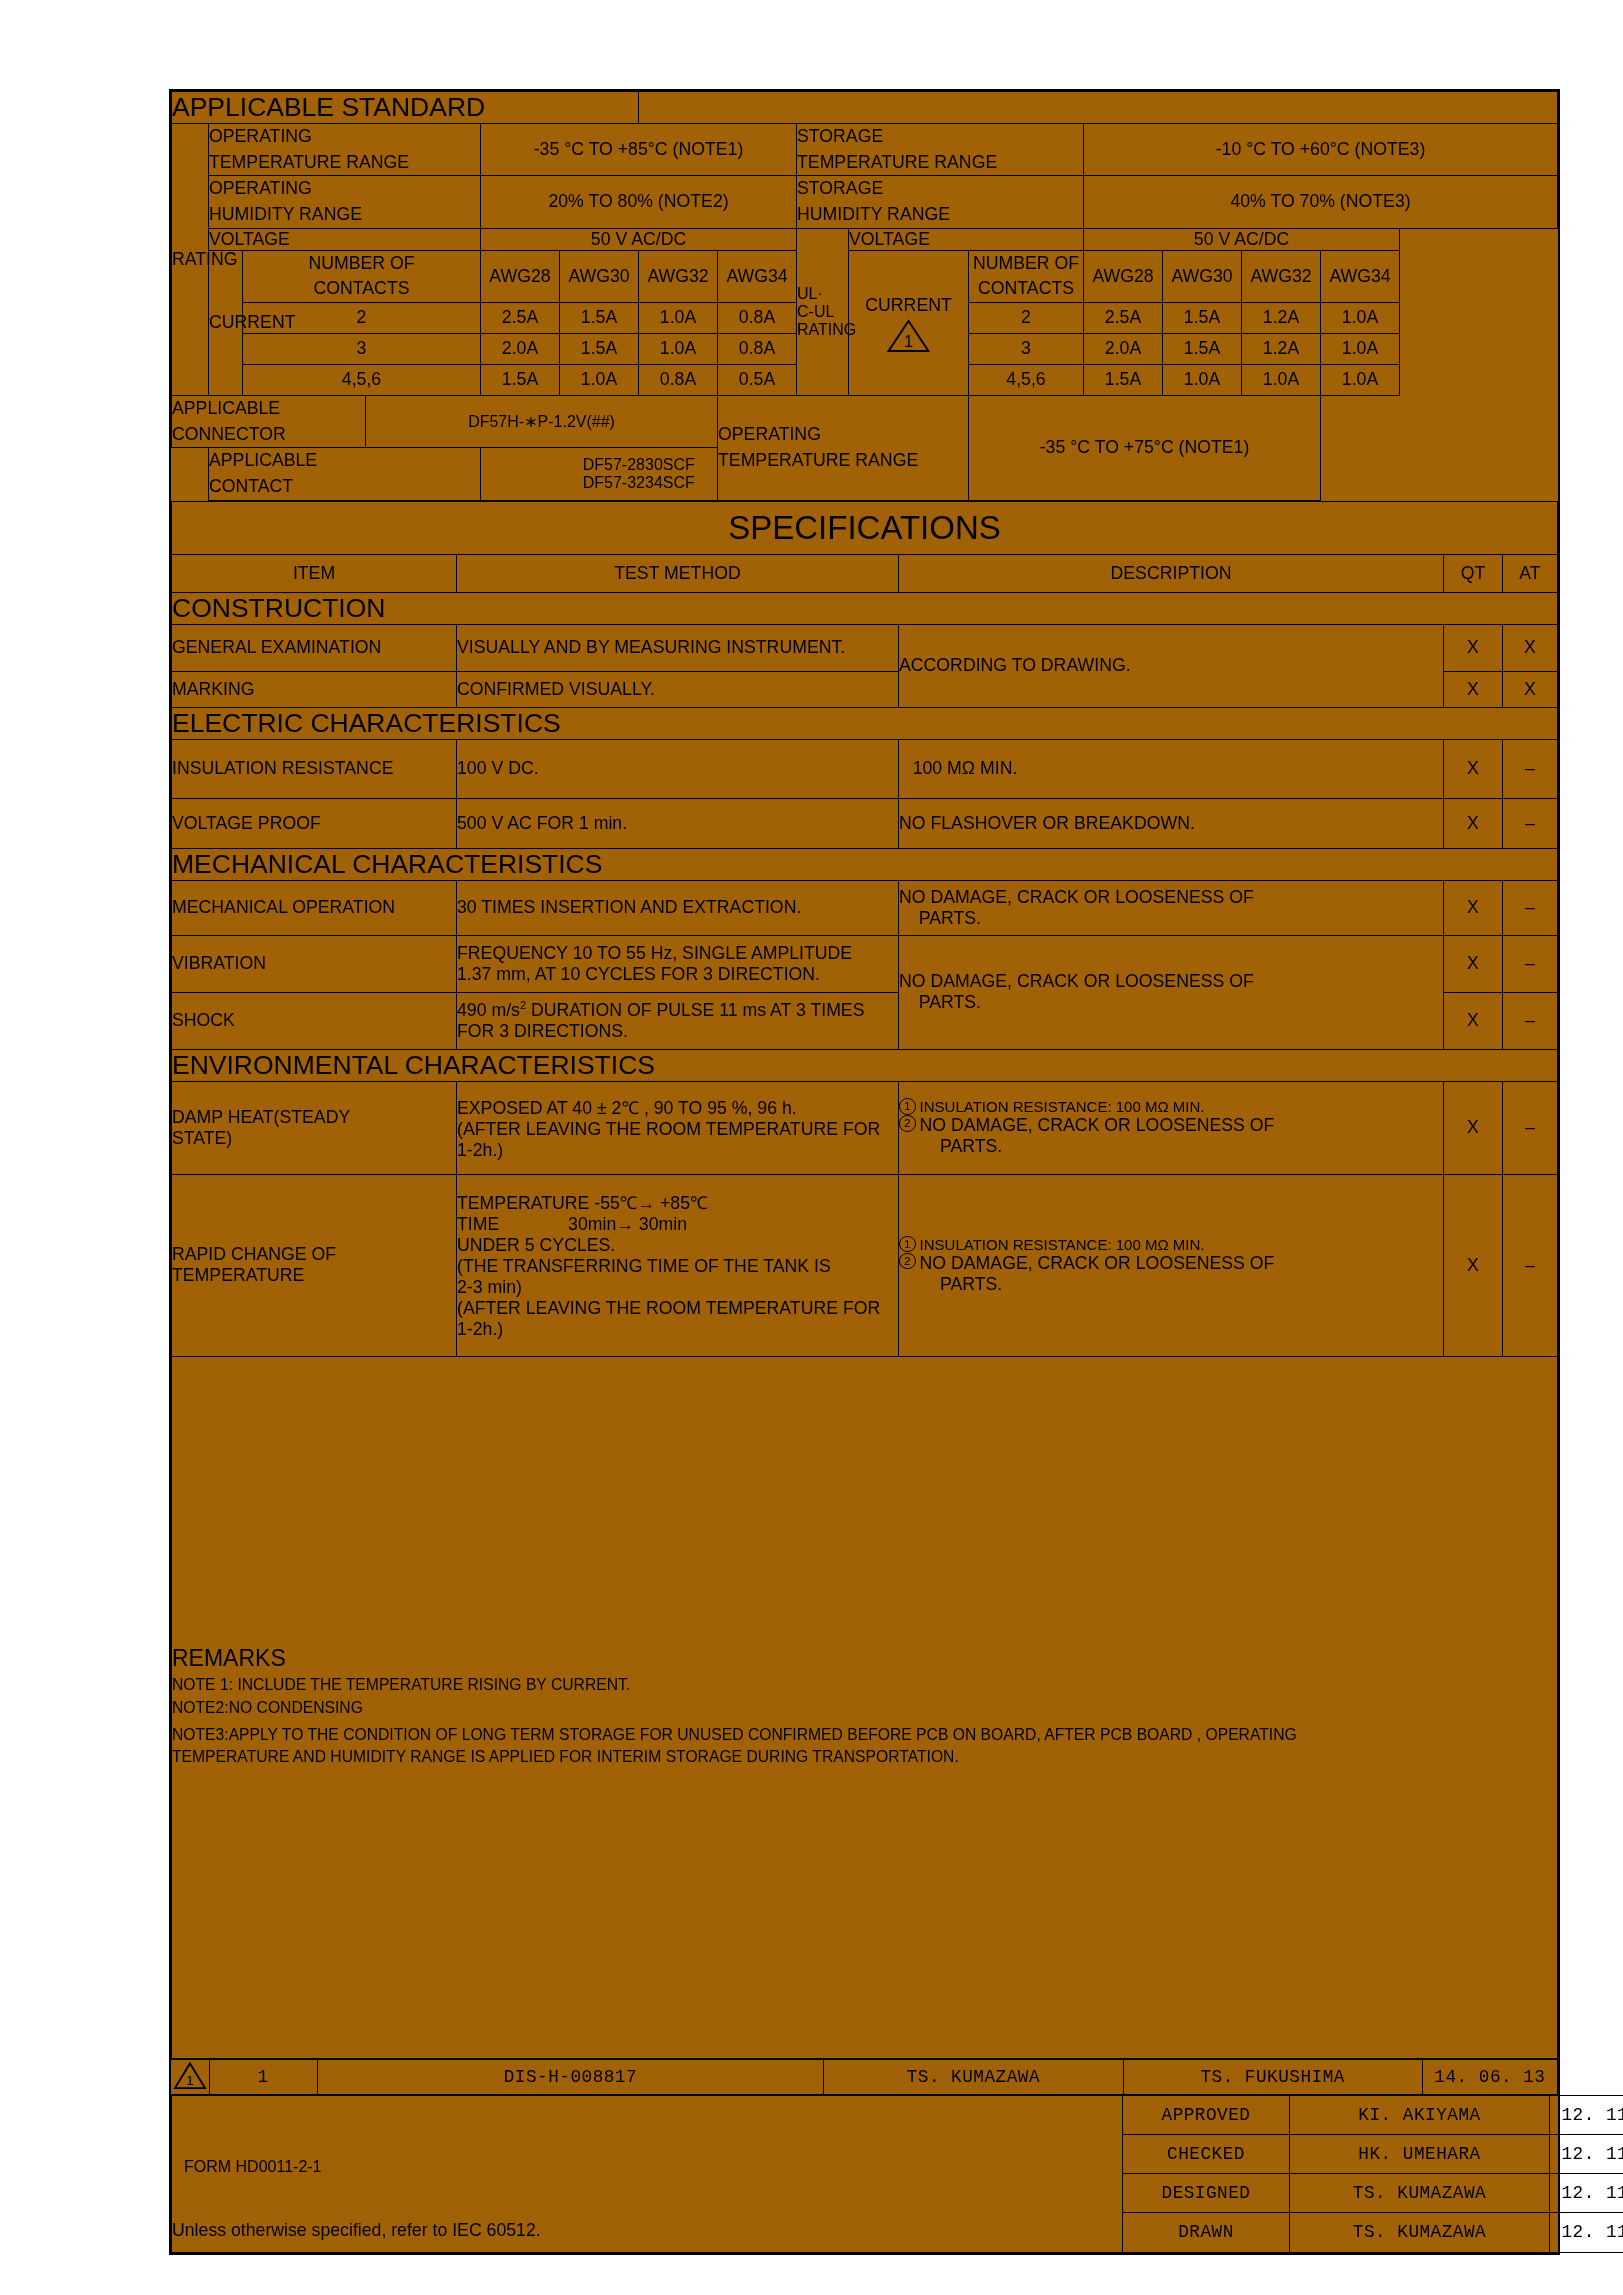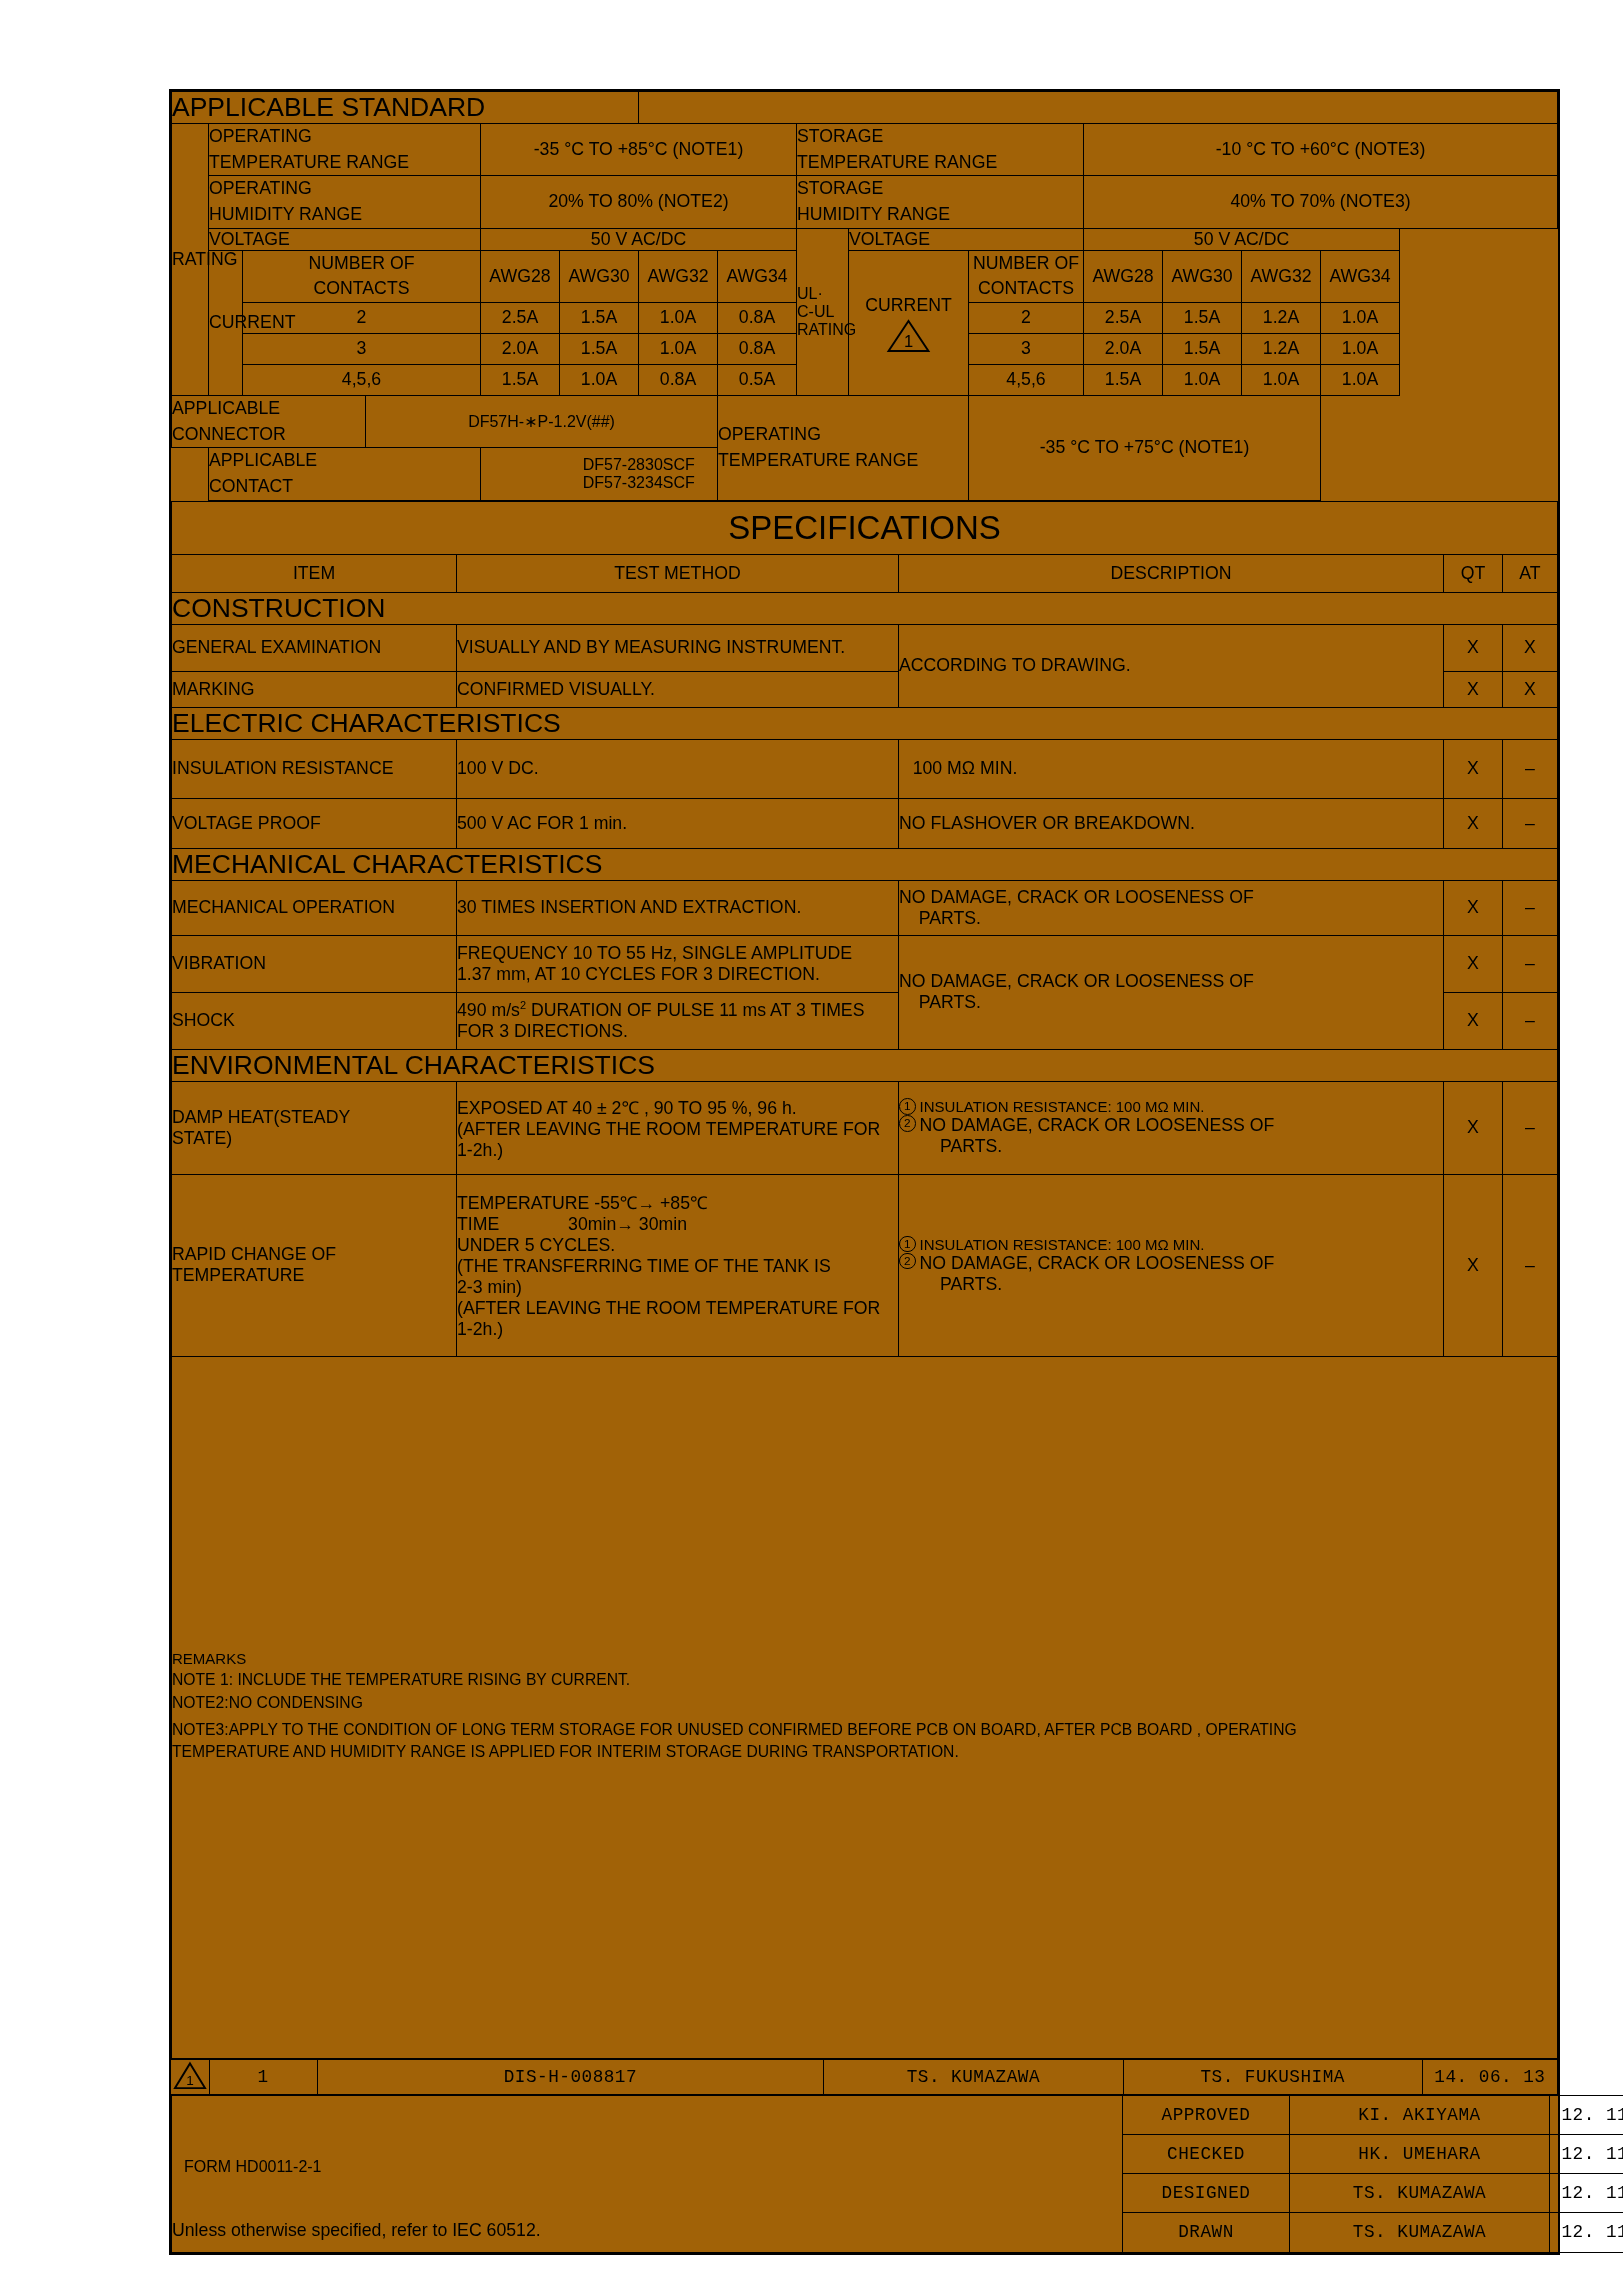--- a/index.html
+++ b/index.html
@@ -50,21 +50,21 @@
     border:1px solid #000;
     border-radius:50%;
     text-align:center;
     line-height:14.7px;
     font-size:11.8px;
     margin-right:3.9px;
     vertical-align:middle;
   }
 
   .remarks { padding:4.9px 5.9px 6.9px 5.9px; }
-  .remarks .ttl { font-size:15px; margin-bottom:3.9px; }
+  .remarks .ttl { font-size:23px; margin-bottom:3.9px; }
   .remarks p { margin:0 0 2.9px 0; font-size:15.7px; line-height:1.25; }
 
   .form-label {
     position:absolute;
     left:184px; top:2158px;
     font-size:16px;
   }
 
   sup { font-size:0.62em; vertical-align:super; }
 </style>

